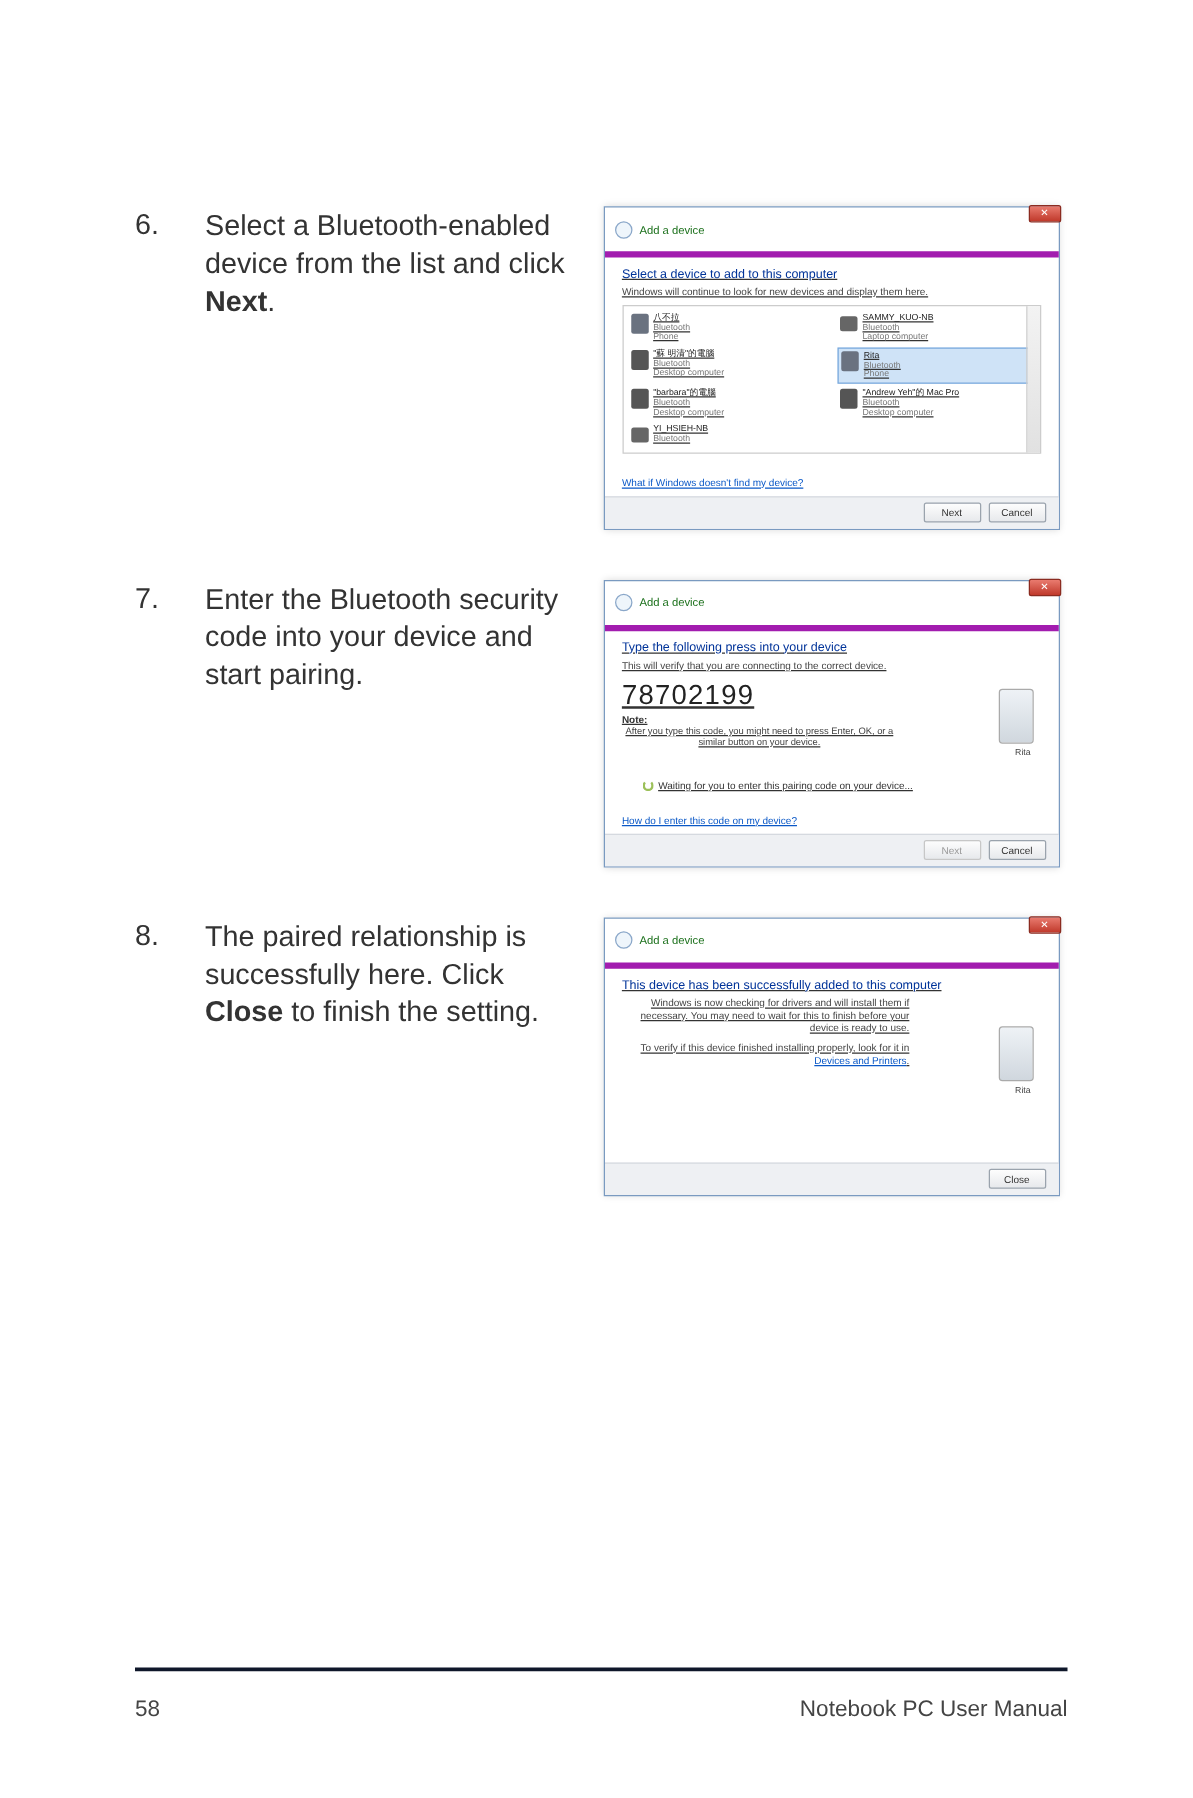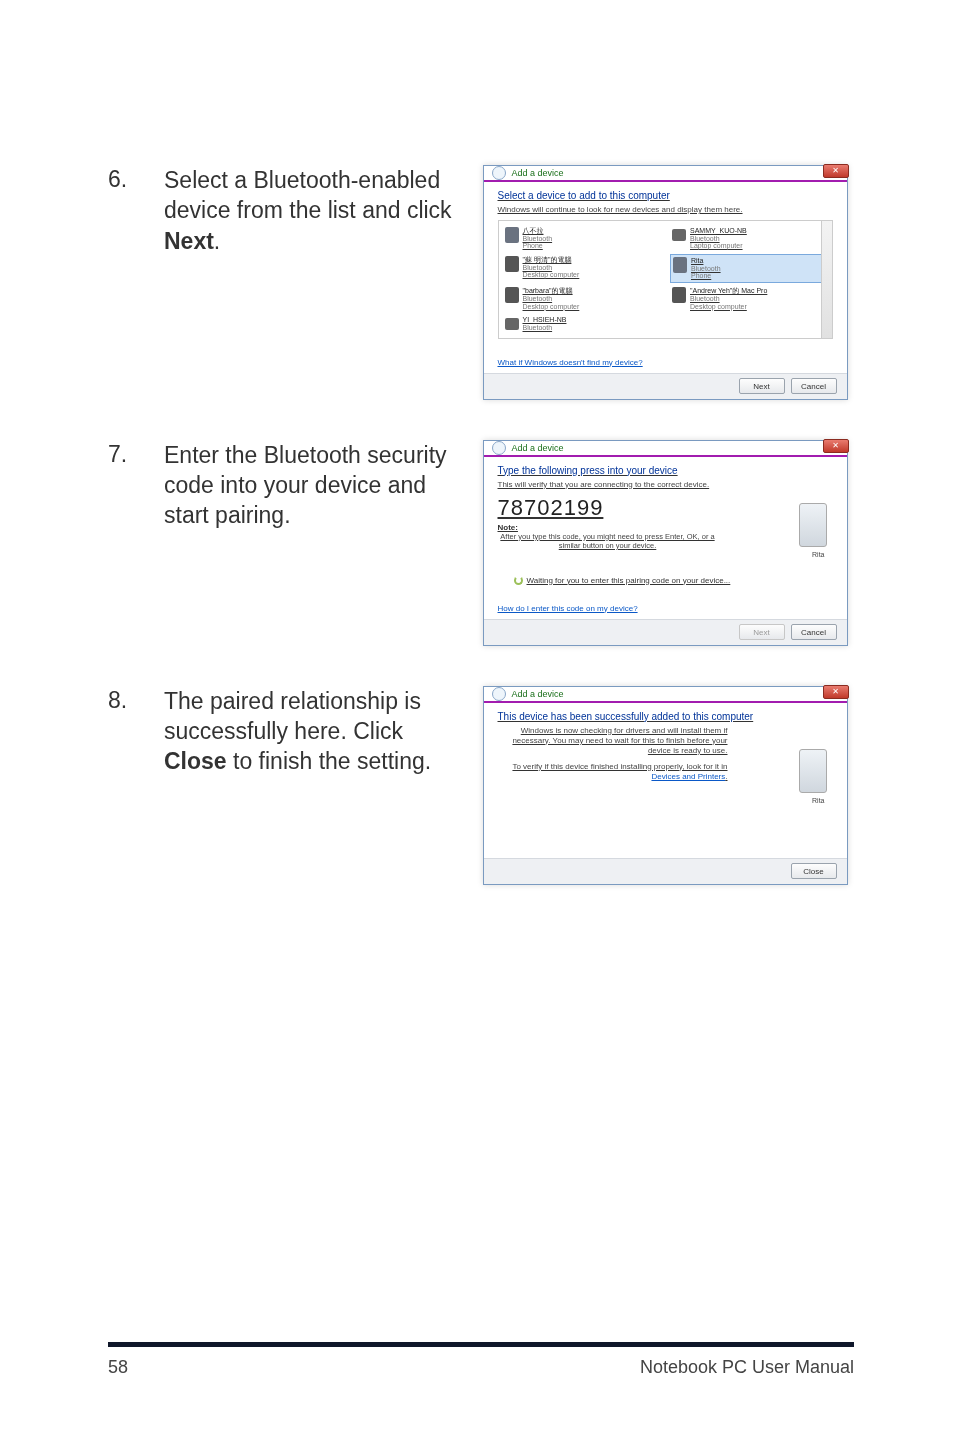--- a/index.html
+++ b/index.html
@@ -52,24 +52,24 @@
     box-shadow:0 0 6px rgba(0,0,0,0.15);
   }
   .closebox{
     position:absolute; top:-2px; right:-2px;
     width:26px; height:14px;
     background:linear-gradient(#e97b6f,#c0392b);
     border:1px solid #8b2b20; border-radius:2px;
     color:#fff; font-size:8px; line-height:12px; text-align:center;
   }
   .dlg-head{
-    height:16px;
+    height:40px;
     padding:4px 8px;
     display:flex; align-items:center; gap:6px;
-    border-bottom:2px solid #a21caf;
+    border-bottom:5px solid #a21caf;
   }
   .backcircle{
     width:14px;height:14px;border-radius:50%;
     border:1px solid #8aa7c9; background:#eef5fb;
   }
   .dlg-head .title{ color:#1a6f1a; font-size:9px;}
   .dlg-body{
     padding:8px 14px 6px 14px;
     min-height:130px;
     text-decoration:underline;
@@ -124,22 +124,22 @@
     margin-top:26px; font-size:8px; color:#333;
     display:flex;align-items:center;gap:4px;margin-left:16px;
   }
   .spinner{width:9px;height:9px;border:2px solid #9cc05a;border-top-color:transparent;border-radius:50%;}
   .success-body .sub{ width:230px; line-height:1.25;text-align:right;}
   .footer{
     position:absolute; left:0; right:0; bottom:60px;
     padding:0 100px 0 108px;
   }
   .footer-line{
-    border-top:5px solid #0f172a;
-    padding-top:10px;
+    border-top:3px solid #0f172a;
+    padding-top:20px;
     display:flex; justify-content:space-between;
     font-size:18px; color:#444;
   }
 </style>
 </head>
 <body>
 
 <div class="page">
 
   <div class="step">

